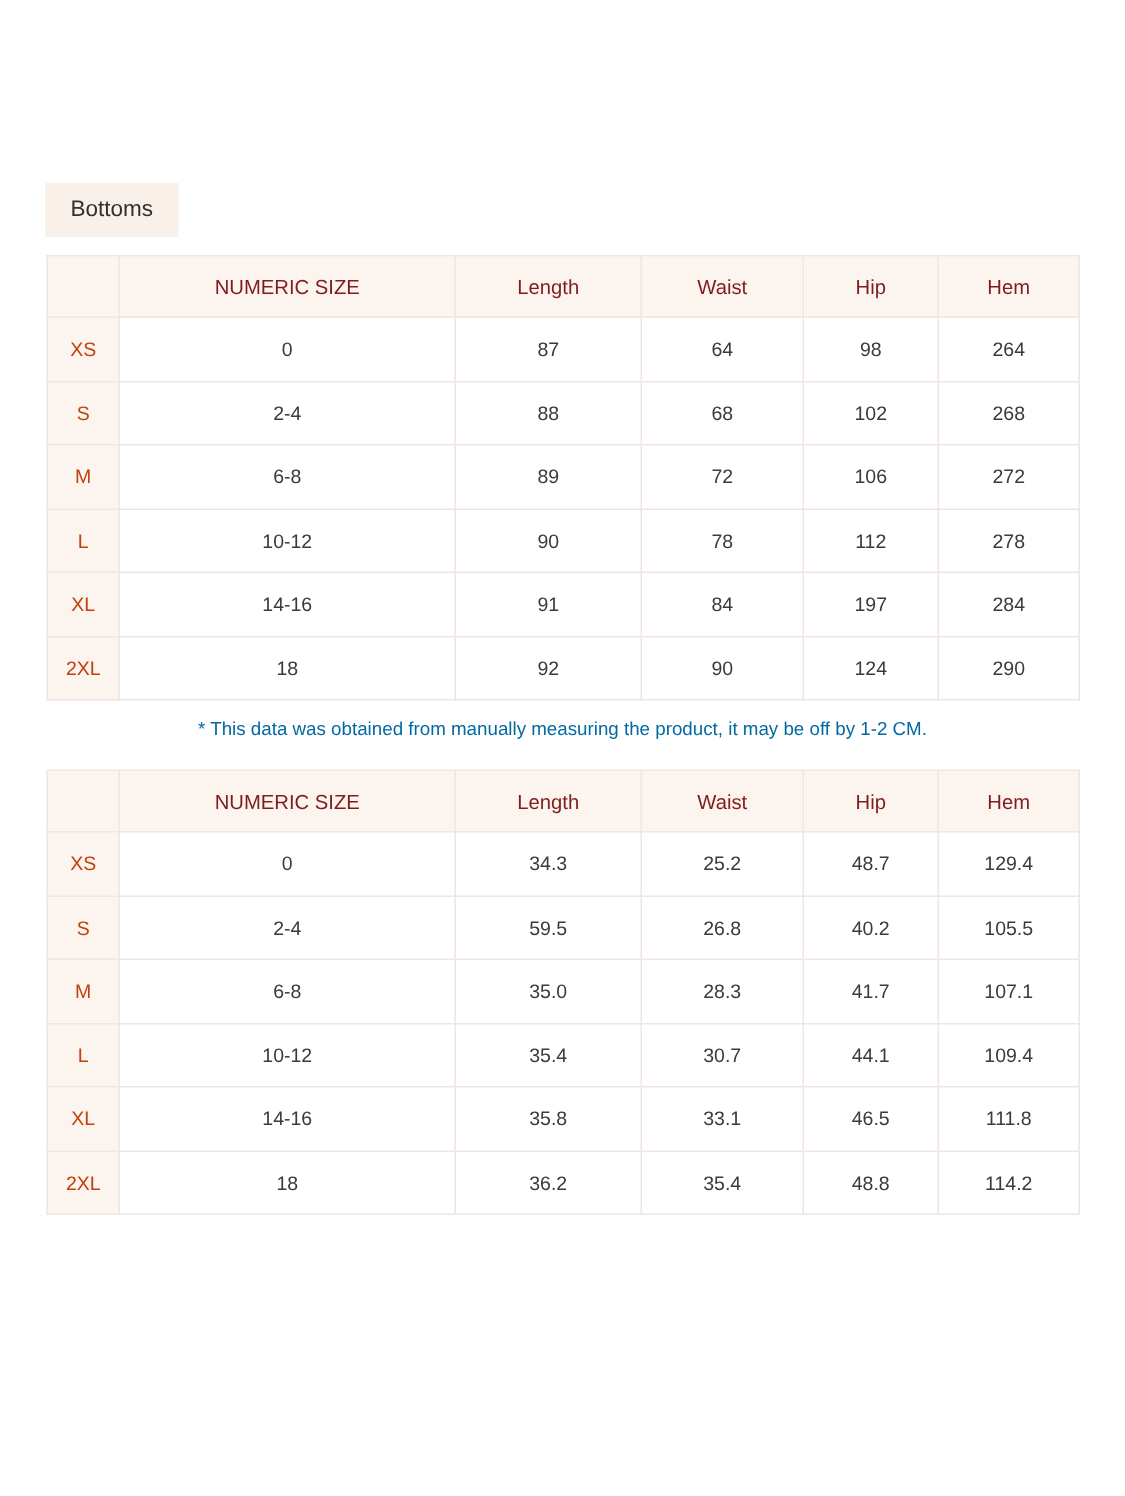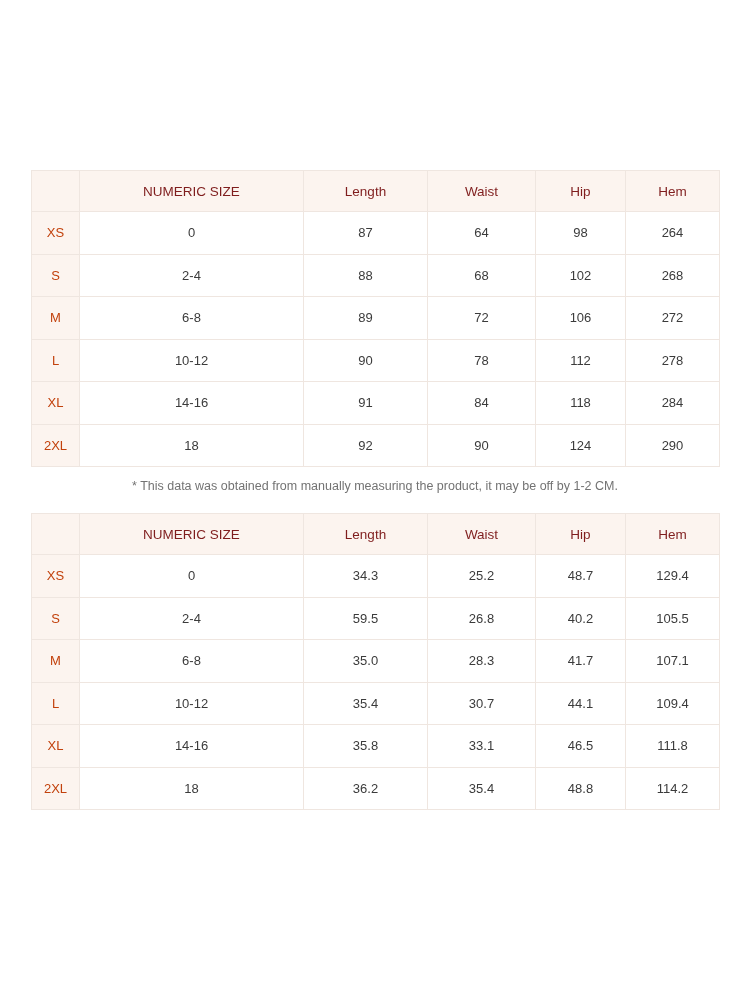--- a/index.html
+++ b/index.html
@@ -109,29 +109,30 @@
   }
 
   
   .note {
     position: absolute;
     left: 0;
     top: 479px;
     width: 750px;
     text-align: center;
     font-size: 12.5px;
-    color: #737373;
+    color: #0369a1;
   }
 </style>
 </head>
 <body>
 
 <div class="page">
 
 
+  <div class="category-chip">Bottoms</div>
 
   <table class="size-table cm">
     <colgroup>
       <col class="c-size">
         <col class="c-num">
         <col class="c-len">
         <col class="c-wai">
         <col class="c-hip">
         <col class="c-hem">
     </colgroup>
@@ -176,21 +177,21 @@
         <td>90</td>
         <td>78</td>
         <td>112</td>
         <td>278</td>
       </tr>
       <tr>
         <td class="size-label">XL</td>
         <td>14-16</td>
         <td>91</td>
         <td>84</td>
-        <td>118</td>
+        <td>197</td>
         <td>284</td>
       </tr>
       <tr>
         <td class="size-label">2XL</td>
         <td>18</td>
         <td>92</td>
         <td>90</td>
         <td>124</td>
         <td>290</td>
       </tr>

